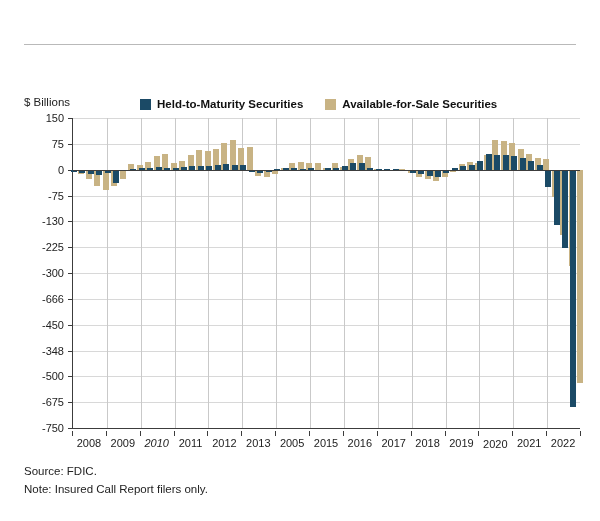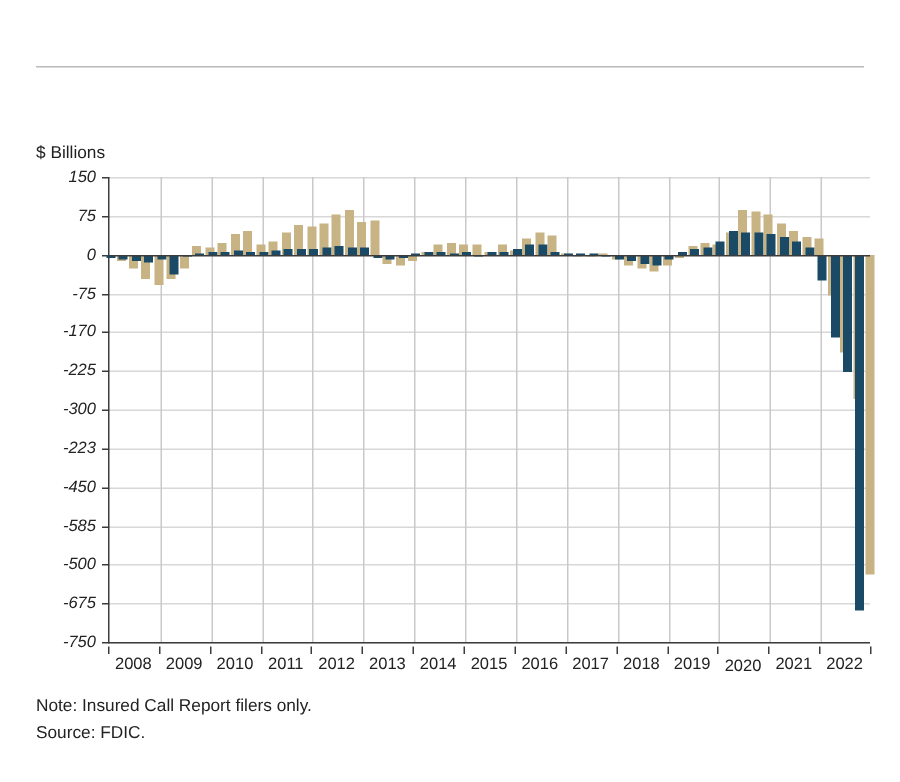--- a/index.html
+++ b/index.html
@@ -81,21 +81,20 @@
     top: 118px;
     width: 600px;
     height: 330px;
   }
   .y-axis-labels {
     position: absolute;
     left: 0;
     top: 0;
     width: 70px;
     height: 310px;
-    font-style: italic;
   }
   .y-tick-label {
     position: absolute;
     right: 6px;
     font-size: 11px;
     color: #222222;
     transform: translateY(-50%);
     white-space: nowrap;
   }
   .plot-area {
@@ -179,34 +178,42 @@
 <body>
 
 <div id="root">
 
   <div class="rule"></div>
 
 
   <div class="unit-label">$ Billions</div>
 
   <div class="legend">
+    <div class="legend-item">
+      <span class="legend-swatch" id="sw0" style="background: rgb(27, 74, 102);"></span>
+      <span>Held-to-Maturity Securities</span>
+    </div>
+    <div class="legend-item">
+      <span class="legend-swatch" id="sw1" style="background: rgb(200, 179, 132);"></span>
+      <span>Available-for-Sale Securities</span>
+    </div>
   </div>
 
   <div class="plot-wrap">
     <div class="y-axis-labels" id="y-axis-labels">
         <div class="y-tick-label" style="top: 0px;">150</div>
         <div class="y-tick-label" style="top: 25.8333px;">75</div>
         <div class="y-tick-label" style="top: 51.6667px;">0</div>
         <div class="y-tick-label" style="top: 77.5px;">-75</div>
-        <div class="y-tick-label" style="top: 103.333px;">-170</div>
+        <div class="y-tick-label" style="top: 103.333px;">-130</div>
         <div class="y-tick-label" style="top: 129.167px;">-225</div>
         <div class="y-tick-label" style="top: 155px;">-300</div>
-        <div class="y-tick-label" style="top: 180.833px;">-223</div>
+        <div class="y-tick-label" style="top: 180.833px;">-666</div>
         <div class="y-tick-label" style="top: 206.667px;">-450</div>
-        <div class="y-tick-label" style="top: 232.5px;">-585</div>
+        <div class="y-tick-label" style="top: 232.5px;">-348</div>
         <div class="y-tick-label" style="top: 258.333px;">-500</div>
         <div class="y-tick-label" style="top: 284.167px;">-675</div>
         <div class="y-tick-label" style="top: 310px;">-750</div>
       </div>
     <div class="plot-area" id="plot-area">
         <div class="gridline" style="top: 0px;"></div>
         <div class="tickmark" style="top: 0px;"></div>
         <div class="gridline" style="top: 25.8333px;"></div>
         <div class="tickmark" style="top: 25.8333px;"></div>
         <div class="tickmark" style="top: 51.6667px;"></div>
@@ -365,29 +372,29 @@
         <div class="bar" style="left: 497.467px; width: 6px; top: 51.6667px; height: 237.667px; background: rgb(27, 74, 102);"></div>
         <div class="bar" style="left: 504.067px; width: 6px; top: 51.6667px; height: 213.556px; background: rgb(200, 179, 132);"></div>
         <div class="zero-line" style="top: 51.6667px;"></div>
       </div>
     <div class="x-axis-line"></div>
     <div class="x-labels" id="x-labels">
         <div class="x-label" style="left: 16.9333px; top: 6px;">2008</div>
         <div class="x-tick" style="left: 0px;"></div>
         <div class="x-label" style="left: 50.8px; top: 6px;">2009</div>
         <div class="x-tick" style="left: 33.8667px;"></div>
-        <div class="x-label" style="left: 84.6667px; top: 6px;">2010</div>
+        <div class="x-label" style="left: 84.6667px; top: 6px; font-style: italic;">2010</div>
         <div class="x-tick" style="left: 67.7333px;"></div>
         <div class="x-label" style="left: 118.533px; top: 6px;">2011</div>
         <div class="x-tick" style="left: 101.6px;"></div>
         <div class="x-label" style="left: 152.4px; top: 6px;">2012</div>
         <div class="x-tick" style="left: 135.467px;"></div>
         <div class="x-label" style="left: 186.267px; top: 6px;">2013</div>
         <div class="x-tick" style="left: 169.333px;"></div>
-        <div class="x-label" style="left: 220.133px; top: 6px;">2014</div>
+        <div class="x-label" style="left: 220.133px; top: 6px;">2005</div>
         <div class="x-tick" style="left: 203.2px;"></div>
         <div class="x-label" style="left: 254px; top: 6px;">2015</div>
         <div class="x-tick" style="left: 237.067px;"></div>
         <div class="x-label" style="left: 287.867px; top: 6px;">2016</div>
         <div class="x-tick" style="left: 270.933px;"></div>
         <div class="x-label" style="left: 321.733px; top: 6px;">2017</div>
         <div class="x-tick" style="left: 304.8px;"></div>
         <div class="x-label" style="left: 355.6px; top: 6px;">2018</div>
         <div class="x-tick" style="left: 338.667px;"></div>
         <div class="x-label" style="left: 389.467px; top: 6px;">2019</div>
@@ -396,17 +403,17 @@
         <div class="x-tick" style="left: 406.4px;"></div>
         <div class="x-label" style="left: 457.2px; top: 6px;">2021</div>
         <div class="x-tick" style="left: 440.267px;"></div>
         <div class="x-label" style="left: 491.067px; top: 6px;">2022</div>
         <div class="x-tick" style="left: 474.133px;"></div>
         <div class="x-tick" style="left: 508px;"></div>
       </div>
   </div>
 
   <div class="footnotes">
+    <div>Source: FDIC.</div>
     <div>Note: Insured Call Report filers only.</div>
-    <div>Source: FDIC.</div>
   </div>
 
 </div>
 
 </body></html>

